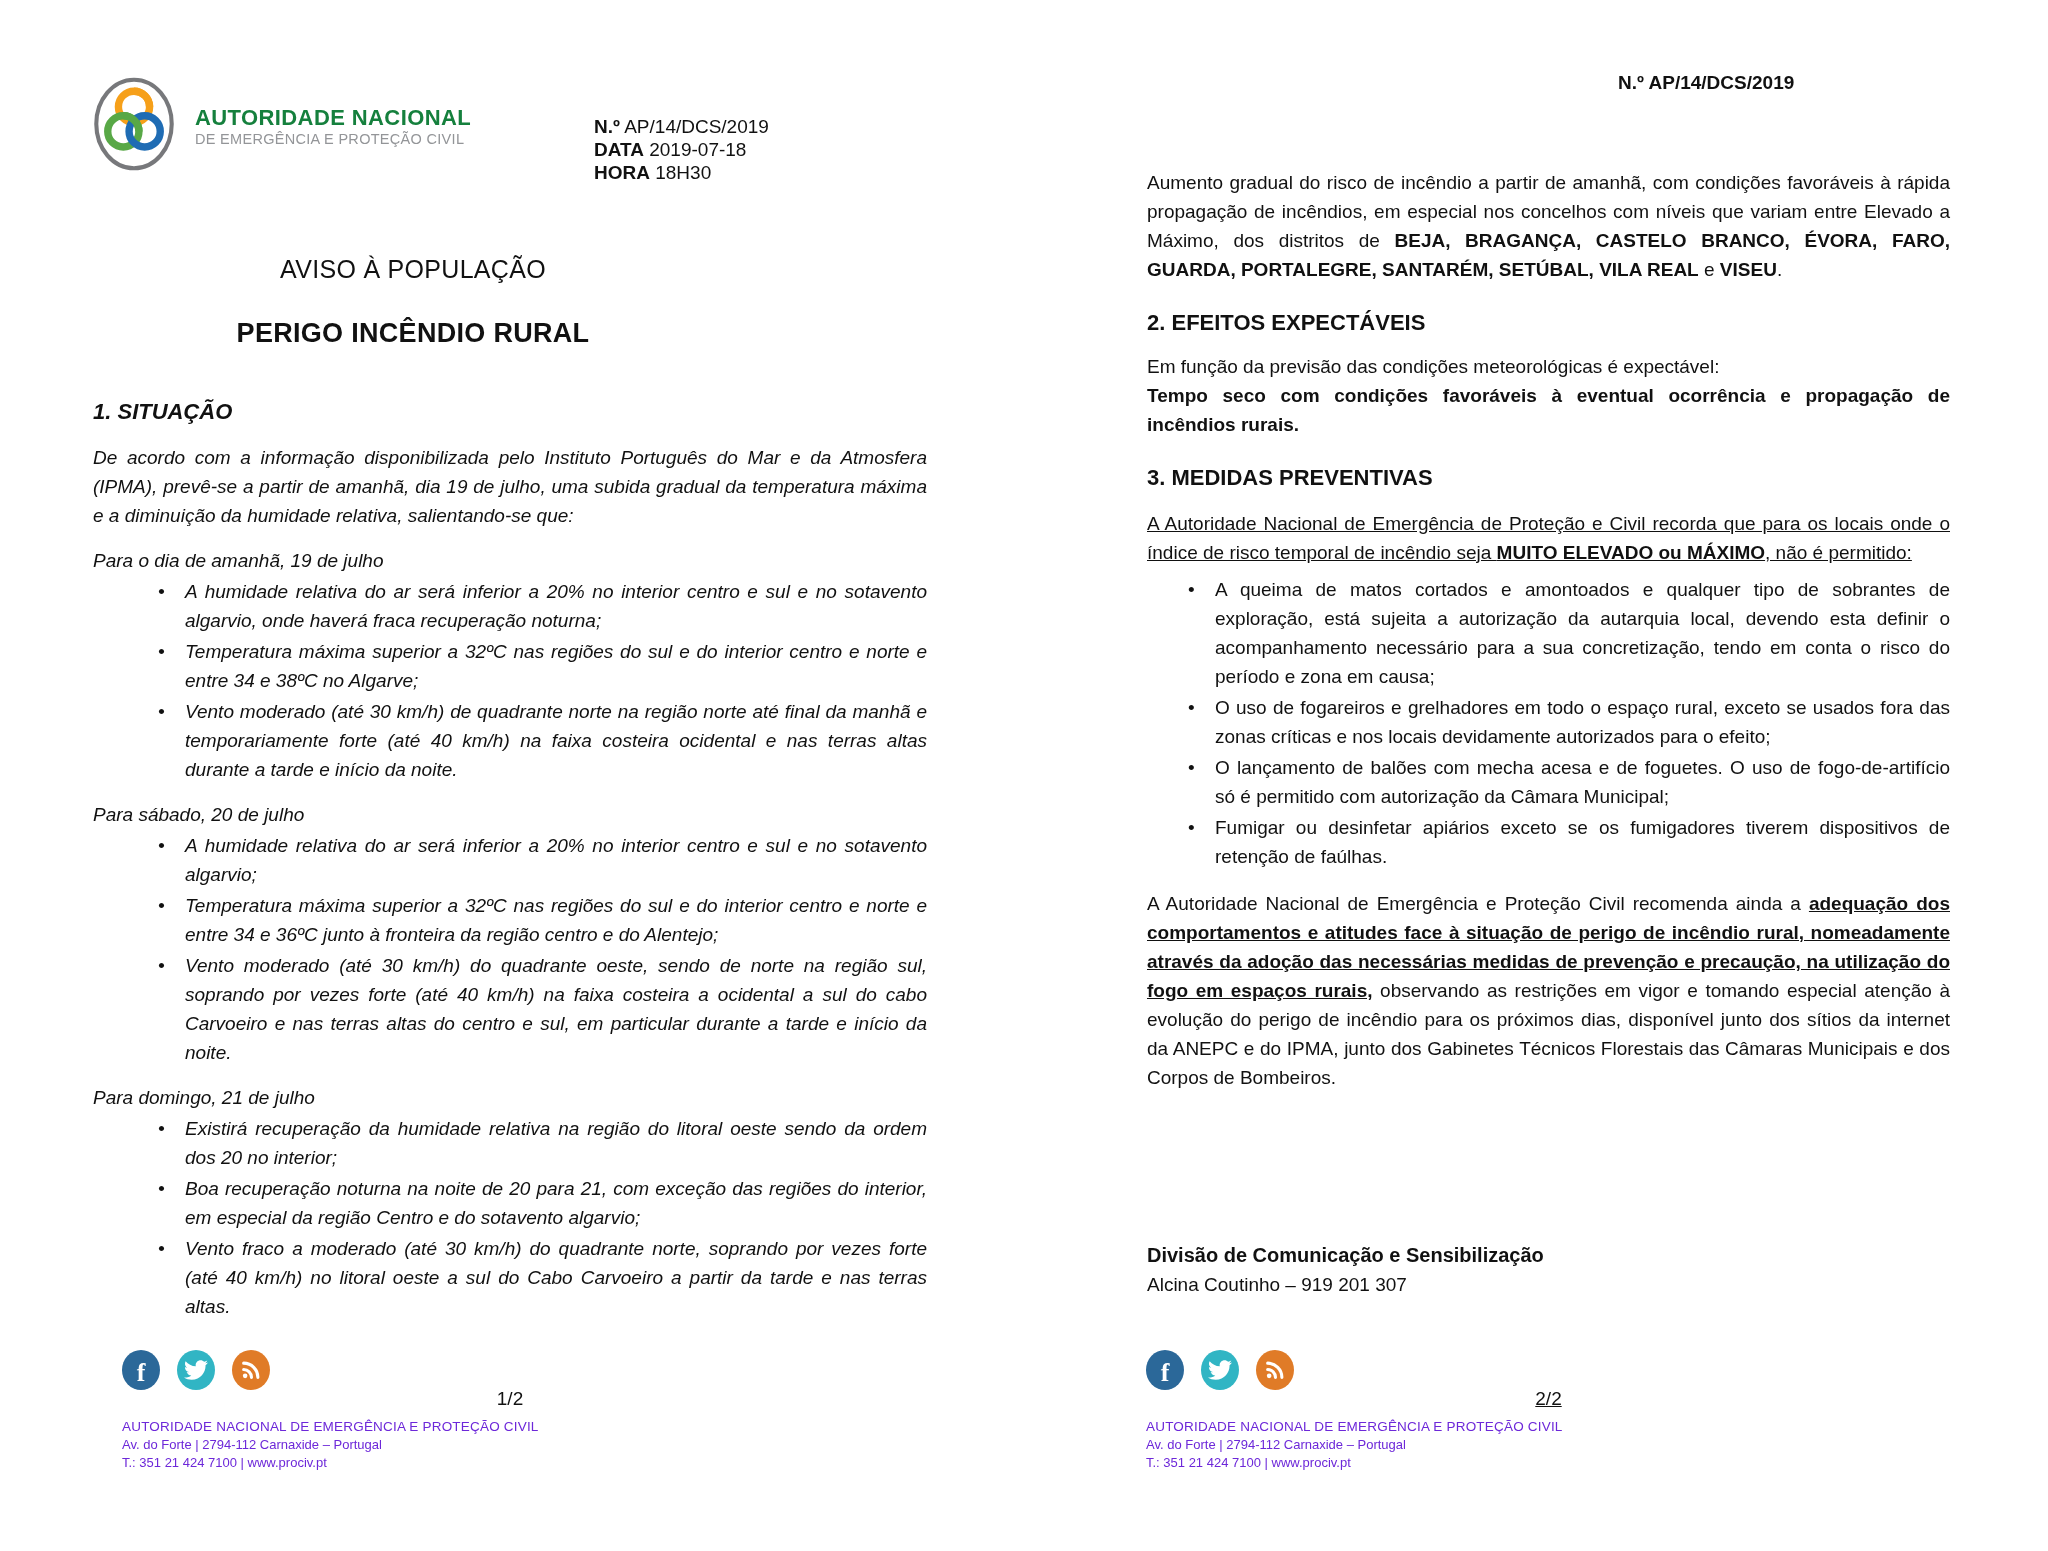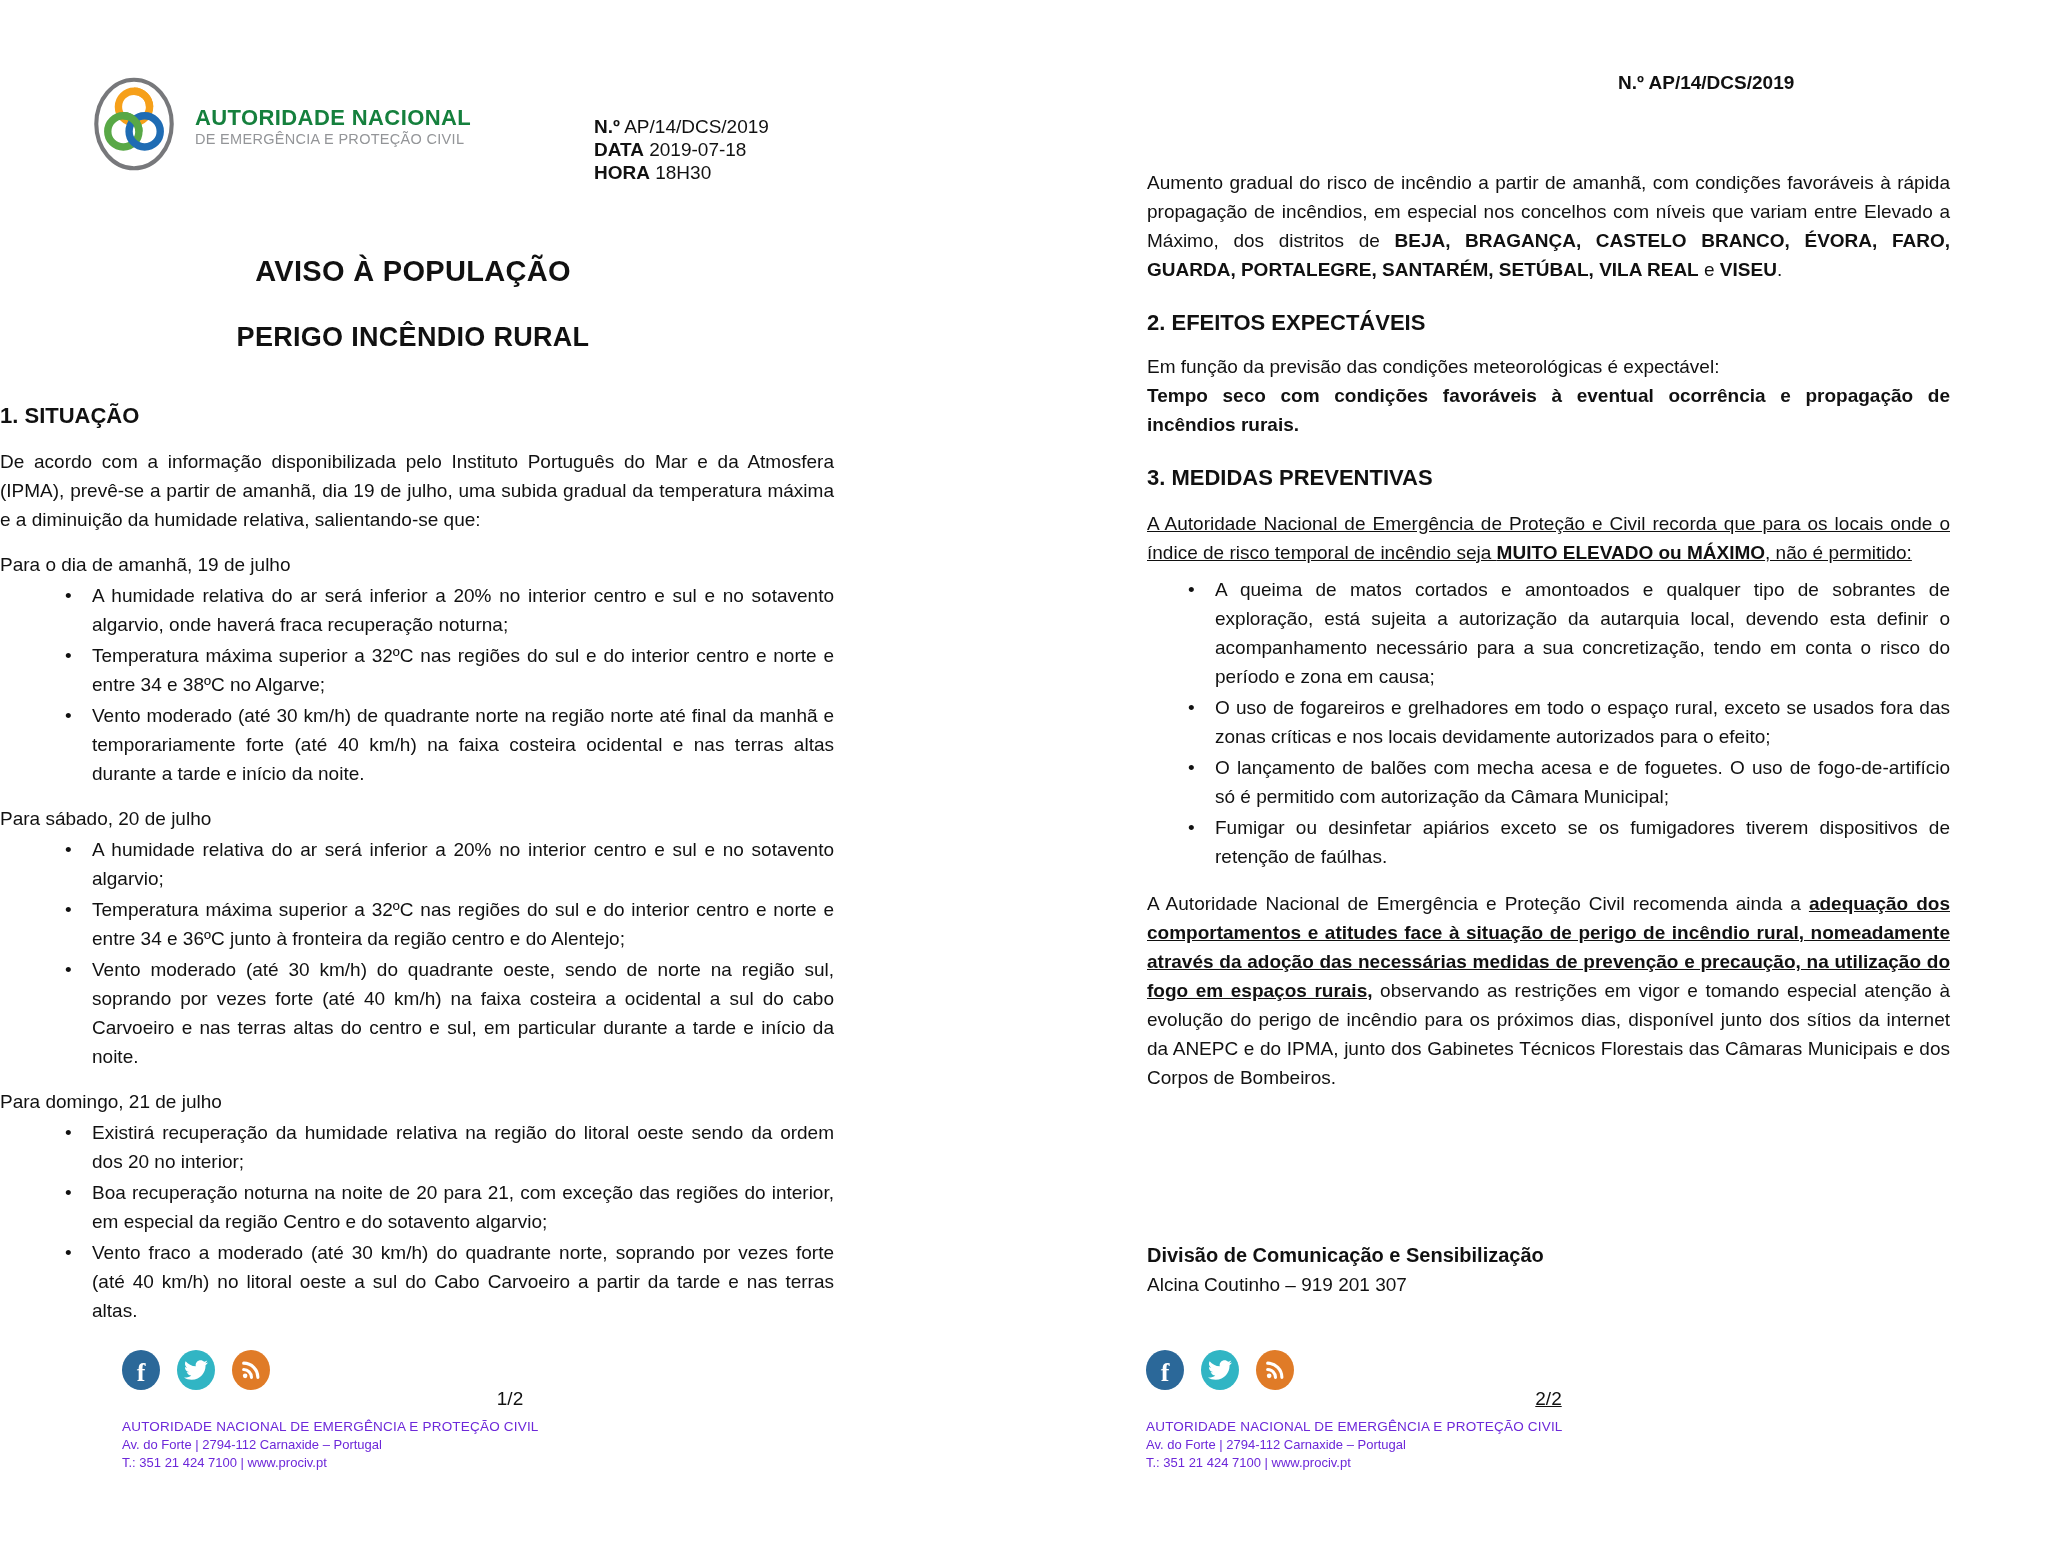--- a/index.html
+++ b/index.html
@@ -18,25 +18,25 @@
   .brand-l1{font-size:22px;font-weight:bold;color:#15803d;letter-spacing:.4px;}
   .brand-l2{font-size:14.5px;color:#939598;letter-spacing:.3px;margin-top:0;}
   .refblock{position:absolute;left:501px;top:40px;font-size:19px;line-height:23px;}
   .refblock b{font-weight:bold;}
 
   
   .p2-ref{position:absolute;left:594px;top:72px;font-size:19px;font-weight:bold;}
 
   
   .title-wrap{width:640px;margin-left:93px;text-align:center;}
-  .title1{margin:68px 0 0 0;font-size:29px;font-weight:bold;letter-spacing:.3px;}
+  .title1{margin:68px 0 0 0;font-size:25px;font-weight:normal;letter-spacing:.3px;}
   .title2{margin:34px 0 0 0;font-size:27px;font-weight:bold;letter-spacing:.3px;}
 
   
-  .content1{width:834px;}
+  .content1{margin-left:93px;width:834px;font-style:italic;}
   .content2{margin-left:123px;width:803px;padding-top:168px;}
   .sec-heading{font-size:22px;font-weight:bold;margin:50px 0 0 0;}
   .content2 .sec-heading{margin-top:26px;}
   p.body, li{font-size:19px;line-height:29px;text-align:justify;}
   p.body{margin:18px 0 0 0;}
   p.tight{margin:14px 0 0 0;}
   p.nogap{margin:0;}
   .day-label{font-size:19px;line-height:29px;margin:16px 0 0 0;}
   ul.bullets{list-style:none;margin:2px 0 0 0;padding:0 0 0 92px;}
   .content2 ul.bullets{padding-left:68px;margin-top:8px;}

